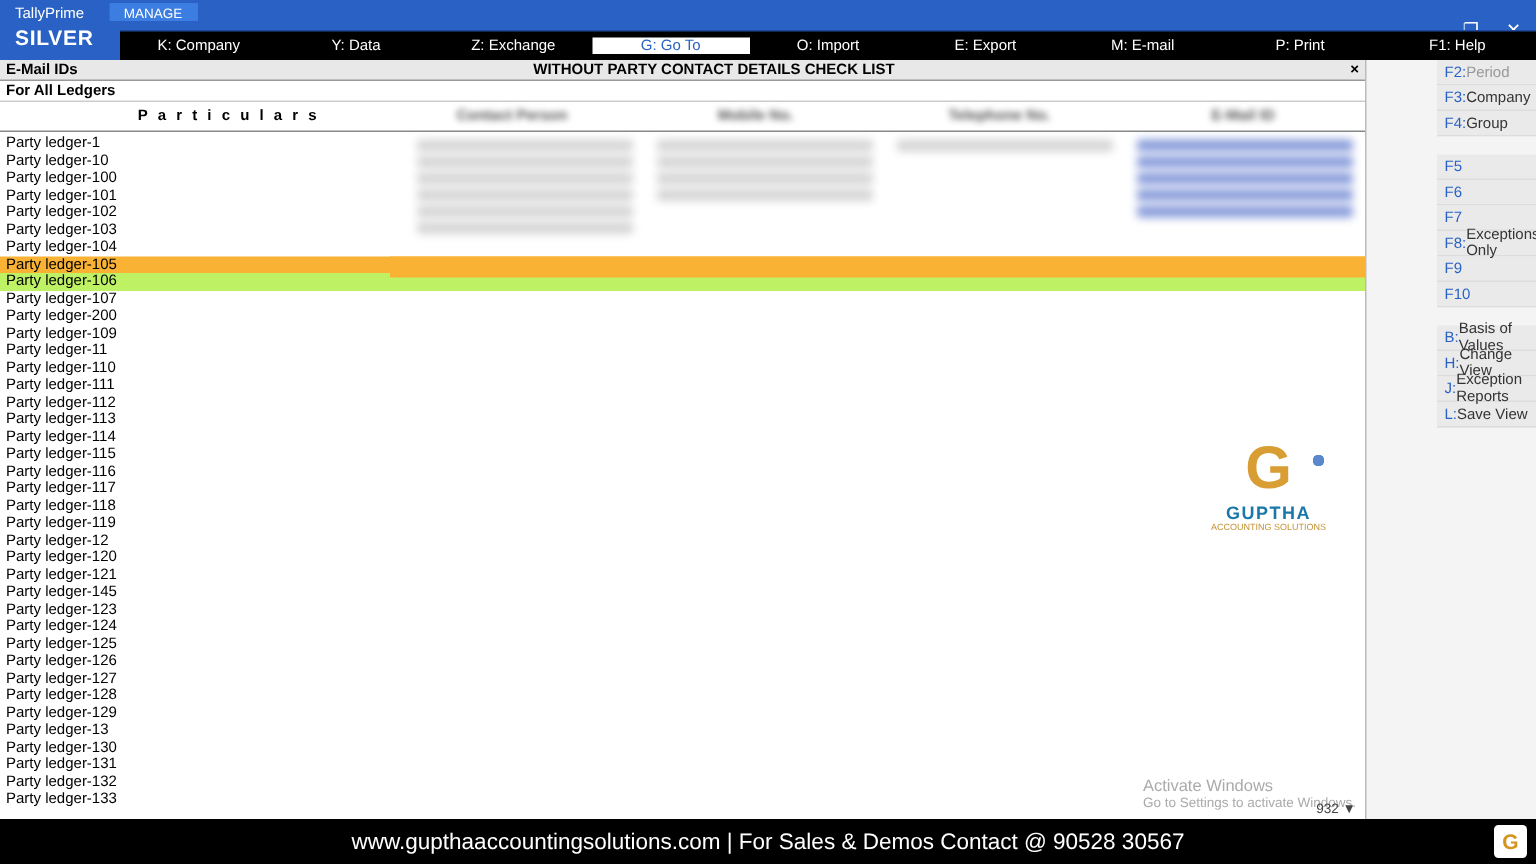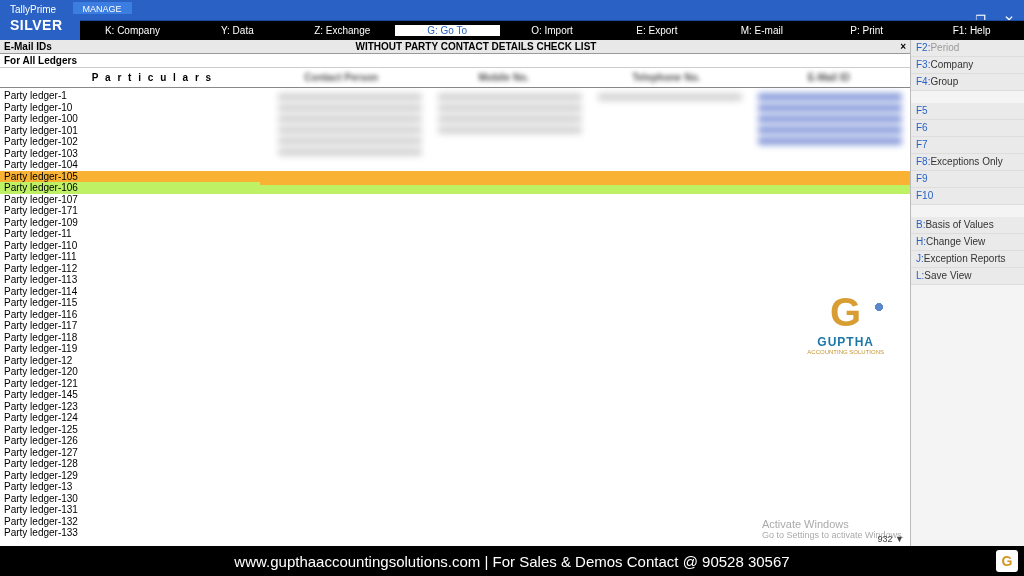--- a/index.html
+++ b/index.html
@@ -35,21 +35,21 @@
 .ledger-row.highlight-light { background: #bef264; }
 
 .blur-content { position: absolute; left: 270px; right: 0; top: 22px; height: 120px; display: flex; }
 .blur-col { flex: 1; margin: 0 8px; }
 .blur-text { background: #888; height: 8px; margin: 3px 0; border-radius: 2px; filter: blur(3px); opacity: 0.35; }
 .blur-text.blue { background: #3b5bc4; opacity: 0.6; }
 
 .highlight-bar { position: absolute; left: 260px; right: 0; top: 103px; height: 14px; background: #f9b233; }
 
 .side-panel { position: absolute; top: 40px; right: 0; width: 114px; bottom: 30px; background: #f4f4f4; border-left: 1px solid #bbb; font-size: 10px; }
-.side-item { padding: 2px 5px; border-bottom: 1px solid #ddd; background: #eaeaea; cursor: pointer; color: #333; height: 17px; display: flex; align-items: flex-start; }
+.side-item { padding: 2px 5px; border-bottom: 1px solid #ddd; background: #eaeaea; cursor: pointer; color: #333; height: 17px; display: flex; align-items: center; margin-left: 47px; }
 .side-item.disabled { color: #999; }
 .side-item .key { color: #2962c4; }
 .side-item.spacer { height: 12px; background: #f4f4f4; border: none; }
 
 .watermark-logo { position: absolute; right: 140px; top: 290px; text-align: center; opacity: 0.9; }
 .watermark-logo .g { font-size: 40px; font-weight: bold; color: #d4941e; position: relative; }
 .watermark-logo .g::after { content: ''; position: absolute; top: 8px; right: -4px; width: 18px; height: 18px; border-radius: 50%; background: radial-gradient(circle, #4a7bc8 30%, transparent 31%); }
 .watermark-logo .name { font-size: 12px; font-weight: bold; color: #0369a1; letter-spacing: 1px; }
 .watermark-logo .sub { font-size: 6px; color: #c08820; }
 
@@ -140,21 +140,21 @@
       <div class="ledger-row">Party ledger-1</div>
       <div class="ledger-row">Party ledger-10</div>
       <div class="ledger-row">Party ledger-100</div>
       <div class="ledger-row">Party ledger-101</div>
       <div class="ledger-row">Party ledger-102</div>
       <div class="ledger-row">Party ledger-103</div>
       <div class="ledger-row">Party ledger-104</div>
       <div class="ledger-row highlight">Party ledger-105</div>
       <div class="ledger-row highlight-light">Party ledger-106</div>
       <div class="ledger-row">Party ledger-107</div>
-      <div class="ledger-row">Party ledger-171</div>
+      <div class="ledger-row">Party ledger-200</div>
       <div class="ledger-row">Party ledger-109</div>
       <div class="ledger-row">Party ledger-11</div>
       <div class="ledger-row">Party ledger-110</div>
       <div class="ledger-row">Party ledger-111</div>
       <div class="ledger-row">Party ledger-112</div>
       <div class="ledger-row">Party ledger-113</div>
       <div class="ledger-row">Party ledger-114</div>
       <div class="ledger-row">Party ledger-115</div>
       <div class="ledger-row">Party ledger-116</div>
       <div class="ledger-row">Party ledger-117</div>

